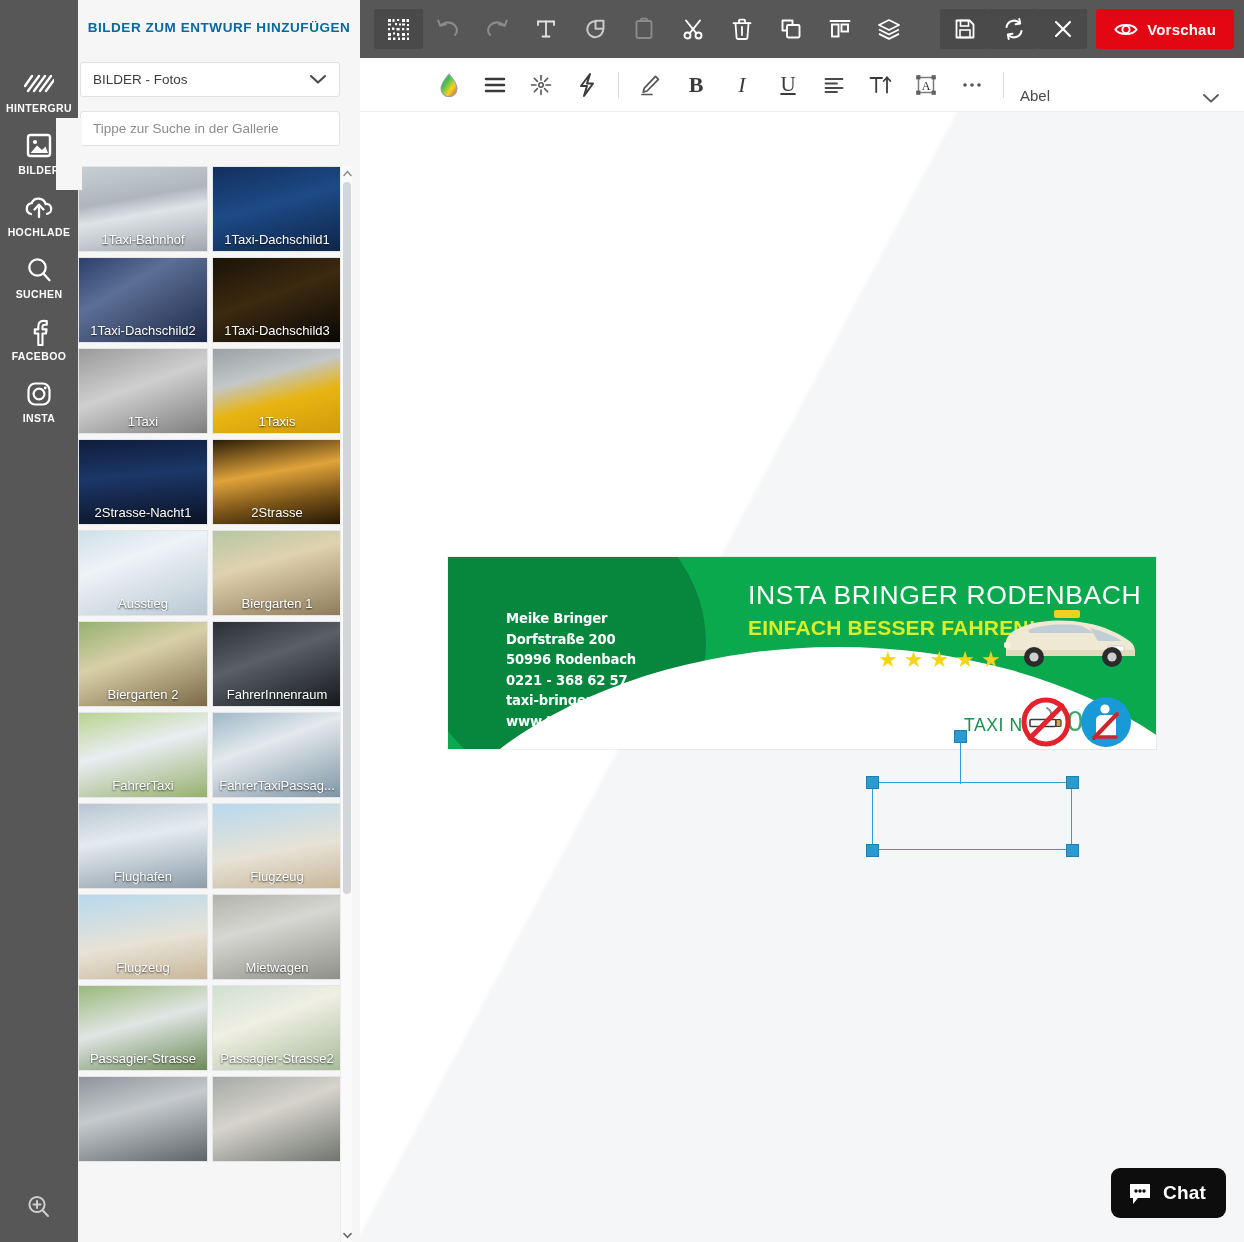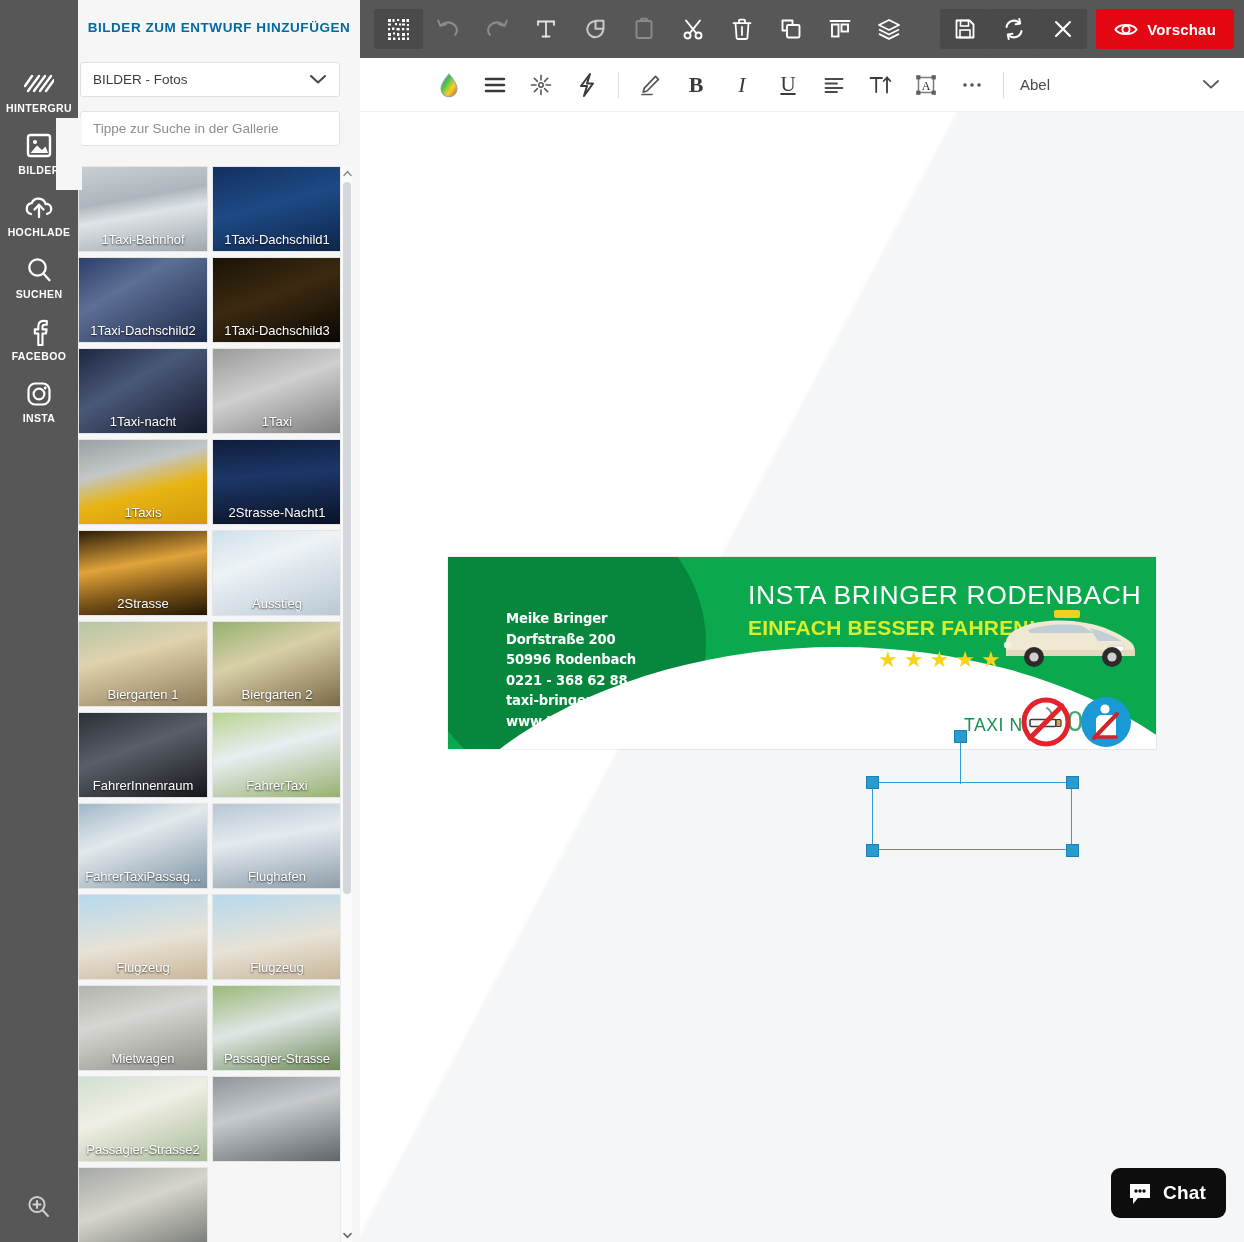--- a/index.html
+++ b/index.html
@@ -111,21 +111,21 @@
     position: absolute; left: 360px; top: 58px; width: 884px; height: 54px;
     background: #ffffff; display: flex; align-items: center;
     border-bottom: 1px solid #eceff1; z-index: 3;
   }
   .tb2-btn {
     width: 46px; height: 38px; display: flex; align-items: center; justify-content: center;
     cursor: pointer; flex: 0 0 auto;
   }
   .tb2-div { width: 1px; height: 26px; background: #dadce0; margin: 0 8px; flex: 0 0 auto; }
   .font-sel {
-    display: flex; align-items: center; width: 220px; height: 38px;
+    display: flex; align-items: flex-end; width: 220px; height: 38px;
     cursor: pointer; padding-left: 8px;
   }
   .font-sel .fname { flex: 1; font-size: 15px; color: #4a4a4a; }
 
   
   .canvas-area {
     position: absolute; left: 360px; top: 112px; width: 884px; height: 1130px;
     background: #ffffff; overflow: hidden; z-index: 1;
   }
   .canvas-bg {
@@ -326,24 +326,20 @@
             <div class="tart" style="background-image: linear-gradient(165deg, rgb(19, 48, 94) 0%, rgb(29, 74, 134) 45%, rgb(14, 37, 73) 100%), radial-gradient(at 70% 50%, rgb(240, 168, 28) 0px, rgb(240, 168, 28) 16%, transparent 18%); background-blend-mode: normal;"></div>
             <div class="tlabel">1Taxi-Dachschild1</div>
           </div>
           <div class="thumb">
             <div class="tart" style="background-image: linear-gradient(150deg, rgb(43, 63, 107) 0%, rgb(92, 111, 149) 35%, rgb(30, 42, 74) 100%), radial-gradient(at 35% 30%, rgb(232, 165, 33) 0px, rgb(232, 165, 33) 30%, transparent 34%); background-blend-mode: normal;"></div>
             <div class="tlabel">1Taxi-Dachschild2</div>
           </div>
           <div class="thumb">
             <div class="tart" style="background-image: linear-gradient(160deg, rgb(26, 19, 7) 0%, rgb(60, 42, 16) 45%, rgb(9, 7, 4) 100%), radial-gradient(at 45% 56%, rgb(245, 194, 27) 0px, rgb(245, 194, 27) 22%, transparent 25%); background-blend-mode: normal;"></div>
             <div class="tlabel">1Taxi-Dachschild3</div>
-          </div>
-          <div class="thumb">
-            <div class="tart" style="background-image: linear-gradient(150deg, rgb(29, 39, 64) 0%, rgb(74, 88, 120) 40%, rgb(20, 26, 44) 100%), linear-gradient(75deg, transparent 30%, rgb(217, 74, 60) 33%, transparent 37%); background-blend-mode: normal;"></div>
-            <div class="tlabel">1Taxi-nacht</div>
           </div>
           <div class="thumb">
             <div class="tart" style="background-image: linear-gradient(160deg, rgb(154, 154, 154) 0%, rgb(207, 207, 207) 45%, rgb(126, 126, 126) 100%), radial-gradient(at 50% 28%, rgb(216, 232, 46) 0px, rgb(216, 232, 46) 9%, transparent 11%); background-blend-mode: normal;"></div>
             <div class="tlabel">1Taxi</div>
           </div>
           <div class="thumb">
             <div class="tart" style="background-image: linear-gradient(165deg, rgb(154, 160, 164) 0%, rgb(195, 199, 200) 34%, rgb(232, 180, 17) 60%, rgb(209, 154, 12) 100%); background-blend-mode: normal;"></div>
             <div class="tlabel">1Taxis</div>
           </div>
           <div class="thumb">
@@ -716,21 +712,21 @@
     <div class="canvas-bg"></div>
 
     <div class="design">
       <div class="d-circle"></div>
       <div class="d-wave"></div>
 
       <div class="d-contact">
         <div>Meike Bringer</div>
         <div>Dorfstraße 200</div>
         <div>50996 Rodenbach</div>
-        <div>0221 - 368 62 88</div>
+        <div>0221 - 368 62 57</div>
         <div>taxi-bringer@rodenbach.de</div>
         <div>www.taxi-bringer-rodenbach.de</div>
       </div>
 
       <div class="d-title">INSTA BRINGER RODENBACH</div>
       <div class="d-sub">EINFACH BESSER FAHREN!</div>
       <div class="d-stars">
         <span>★</span>
           <span>★</span>
           <span>★</span>

